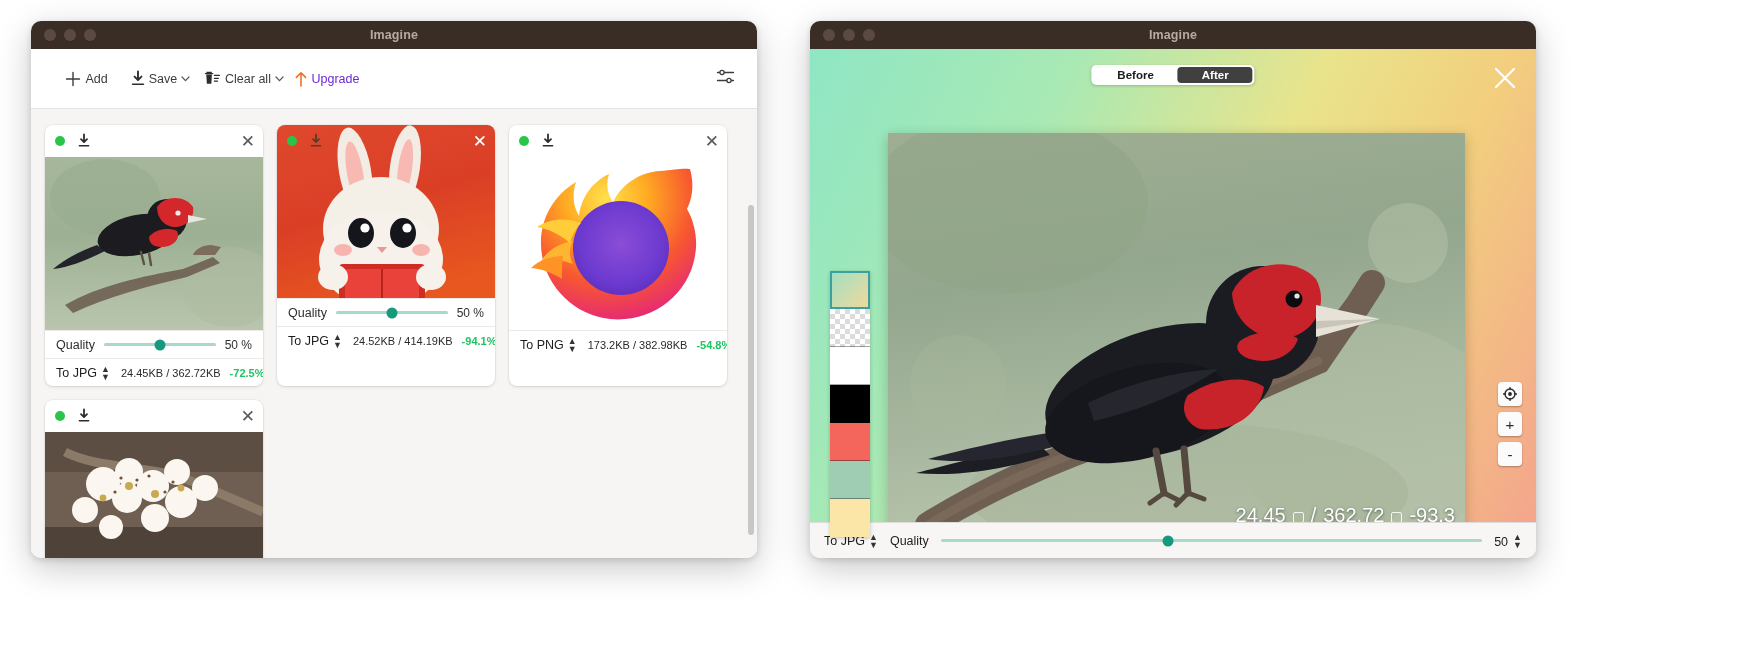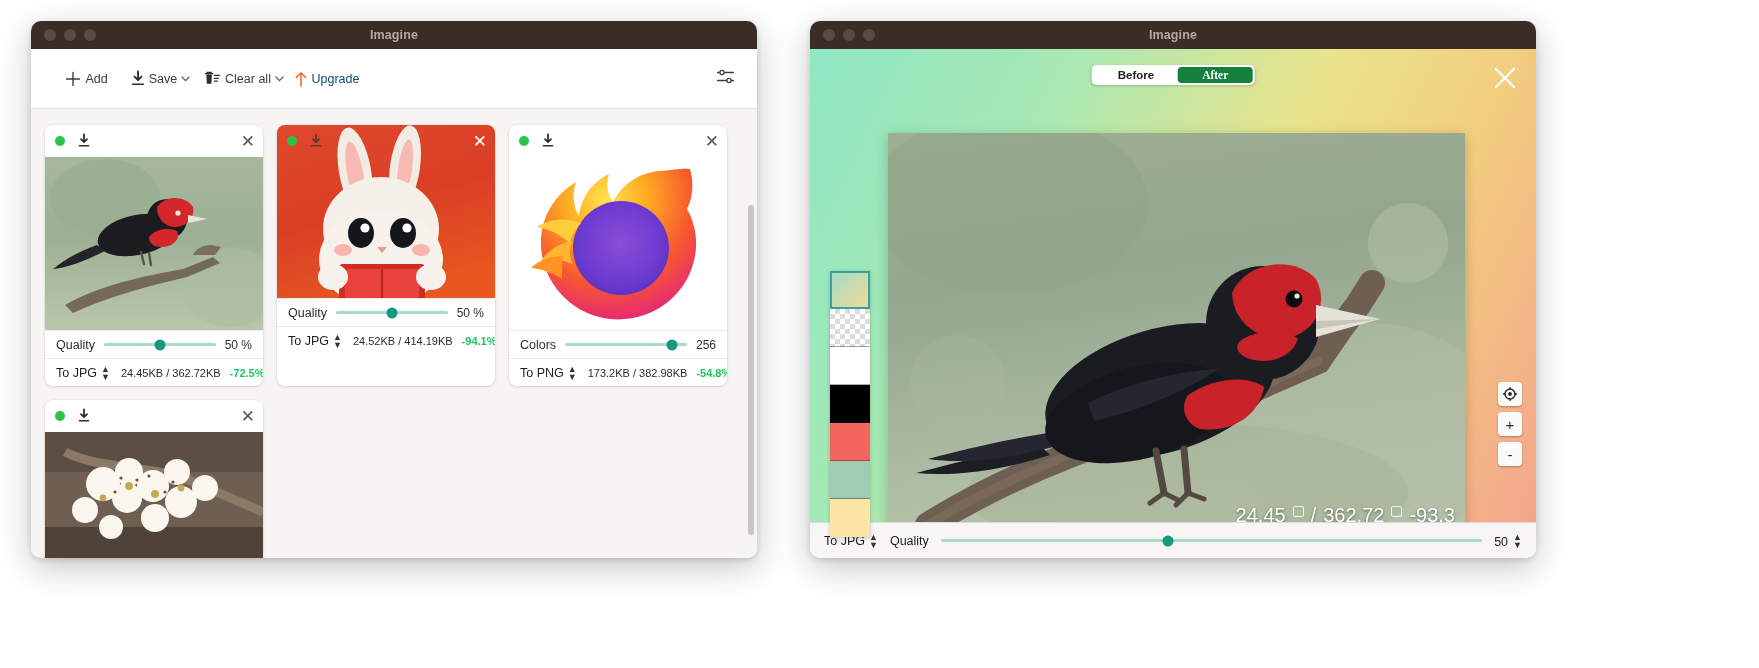--- a/index.html
+++ b/index.html
@@ -38,21 +38,21 @@
   }
   .tool {
     width: 74px; display: flex; flex-direction: row; align-items: center;
     justify-content: center; gap: 3px; cursor: default;
   }
   .tool .glyph { height: 20px; display: flex; align-items: center; justify-content: center; }
   .tool .tlabel {
     font-size: 12.5px; color: #3c3c3c; display: flex; align-items: center; gap: 4px;
     white-space: nowrap;
   }
-  .tool.upgrade .tlabel { color: #0c4a6e; }
+  .tool.upgrade .tlabel { color: #6d28d9; }
   .caret { font-size: 9px; color: #6a6a6a; }
   .tool-right {
     position: absolute; right: 22px; top: 50%; transform: translateY(-50%);
   }
 
   .gallery {
     position: absolute; top: 88px; left: 0; right: 0; bottom: 0;
     background: #f6f5f4; overflow: hidden;
     padding: 16px 14px 0 14px;
     display: flex; flex-wrap: wrap; align-content: flex-start;
@@ -119,31 +119,31 @@
   }
   .seg {
     position: absolute; top: 16px; left: 50%; transform: translateX(-50%);
     display: flex; background: #ffffff; border-radius: 5px; padding: 2px;
     box-shadow: 0 1px 3px rgba(0,0,0,.2); z-index: 6;
   }
   .seg div {
     font-size: 11.5px; padding: 2px 24px; border-radius: 4px; color: #1c1c1c;
     font-weight: 600;
   }
-  .seg div.on { background: #15803d; color: #fff; font-family: Liberation Serif, serif; }
+  .seg div.on { background: #404040; color: #fff; }
   .close-x {
     position: absolute; right: 18px; top: 16px; width: 26px; height: 26px;
     z-index: 6;
   }
   .preview {
     position: absolute; left: 78px; top: 84px; width: 577px; height: 400px;
     overflow: hidden; box-shadow: 0 3px 12px rgba(0,0,0,.22);
   }
   .overlay-stats {
-    position: absolute; right: 10px; bottom: 6px; display: flex; 
+    position: absolute; right: 10px; bottom: 6px; display: flex; align-items: center;
     gap: 7px; color: #fff; font-size: 20px;
     text-shadow: 0 1px 3px rgba(0,0,0,.55);
   }
   .overlay-stats .sep { color: #ffffff; }
   .badge-ico {
     display: inline-block; width: 11px; height: 11px; border: 1.4px solid #fff;
     border-radius: 2px; opacity: .85; position: relative; top: 2px;
   }
   .palette {
     position: absolute; left: 20px; top: 222px; width: 40px;
@@ -391,28 +391,20 @@
                 <stop offset="100%" stop-color="#4f2ab4"></stop>
               </radialGradient>
             </defs>
             <rect width="218" height="173" fill="#ffffff"></rect>
             <path d="M181 12 c4 14 3 28 -3 40 c8 14 11 31 8 47 c-7 40 -44 67 -85 63 c-38 -4 -68 -36 -69 -74 c-1 -26 13 -50 35 -63 c-4 12 -3 24 3 34 c2 -18 13 -34 30 -42 c-3 10 -2 20 4 28 c9 -18 27 -30 47 -31 c13 -1 23 -3 29 -2 z" fill="url(#ffo)"></path>
             <path d="M112 44 c26 0 48 21 48 47 c0 26 -22 47 -48 47 c-26 0 -48 -21 -48 -47 c0 -26 22 -47 48 -47 z" fill="url(#ffi)"></path>
             <path d="M64 84 c-14 2 -26 10 -32 20 c10 -2 22 -1 32 3 c-4 -7 -4 -16 0 -23 z" fill="#ffb531"></path>
             <path d="M72 66 c-16 -6 -32 -4 -44 4 c12 2 24 8 33 16 c2 -8 6 -15 11 -20 z" fill="#ffcd3a"></path>
             <path d="M54 99 c-12 0 -24 4 -32 12 c11 1 22 5 31 11 c0 -8 0 -16 1 -23 z" fill="#ff9326"></path>
           </svg>
-        </div>
-        <div class="row">
-          <span class="lbl">Colors</span>
-          <span class="slider">
-            <span class="strack"></span>
-            <span class="sknob" style="left:88%"></span>
-          </span>
-          <span class="val">256</span>
         </div>
         <div class="row">
           <span class="fmt">
             <span>To PNG</span>
             <span class="stepper">▲<br>▼</span>
           </span>
           <span class="sizes">173.2KB / 382.98KB</span>
           <span class="pct">-54.8%</span>
         </div>
       </div>

